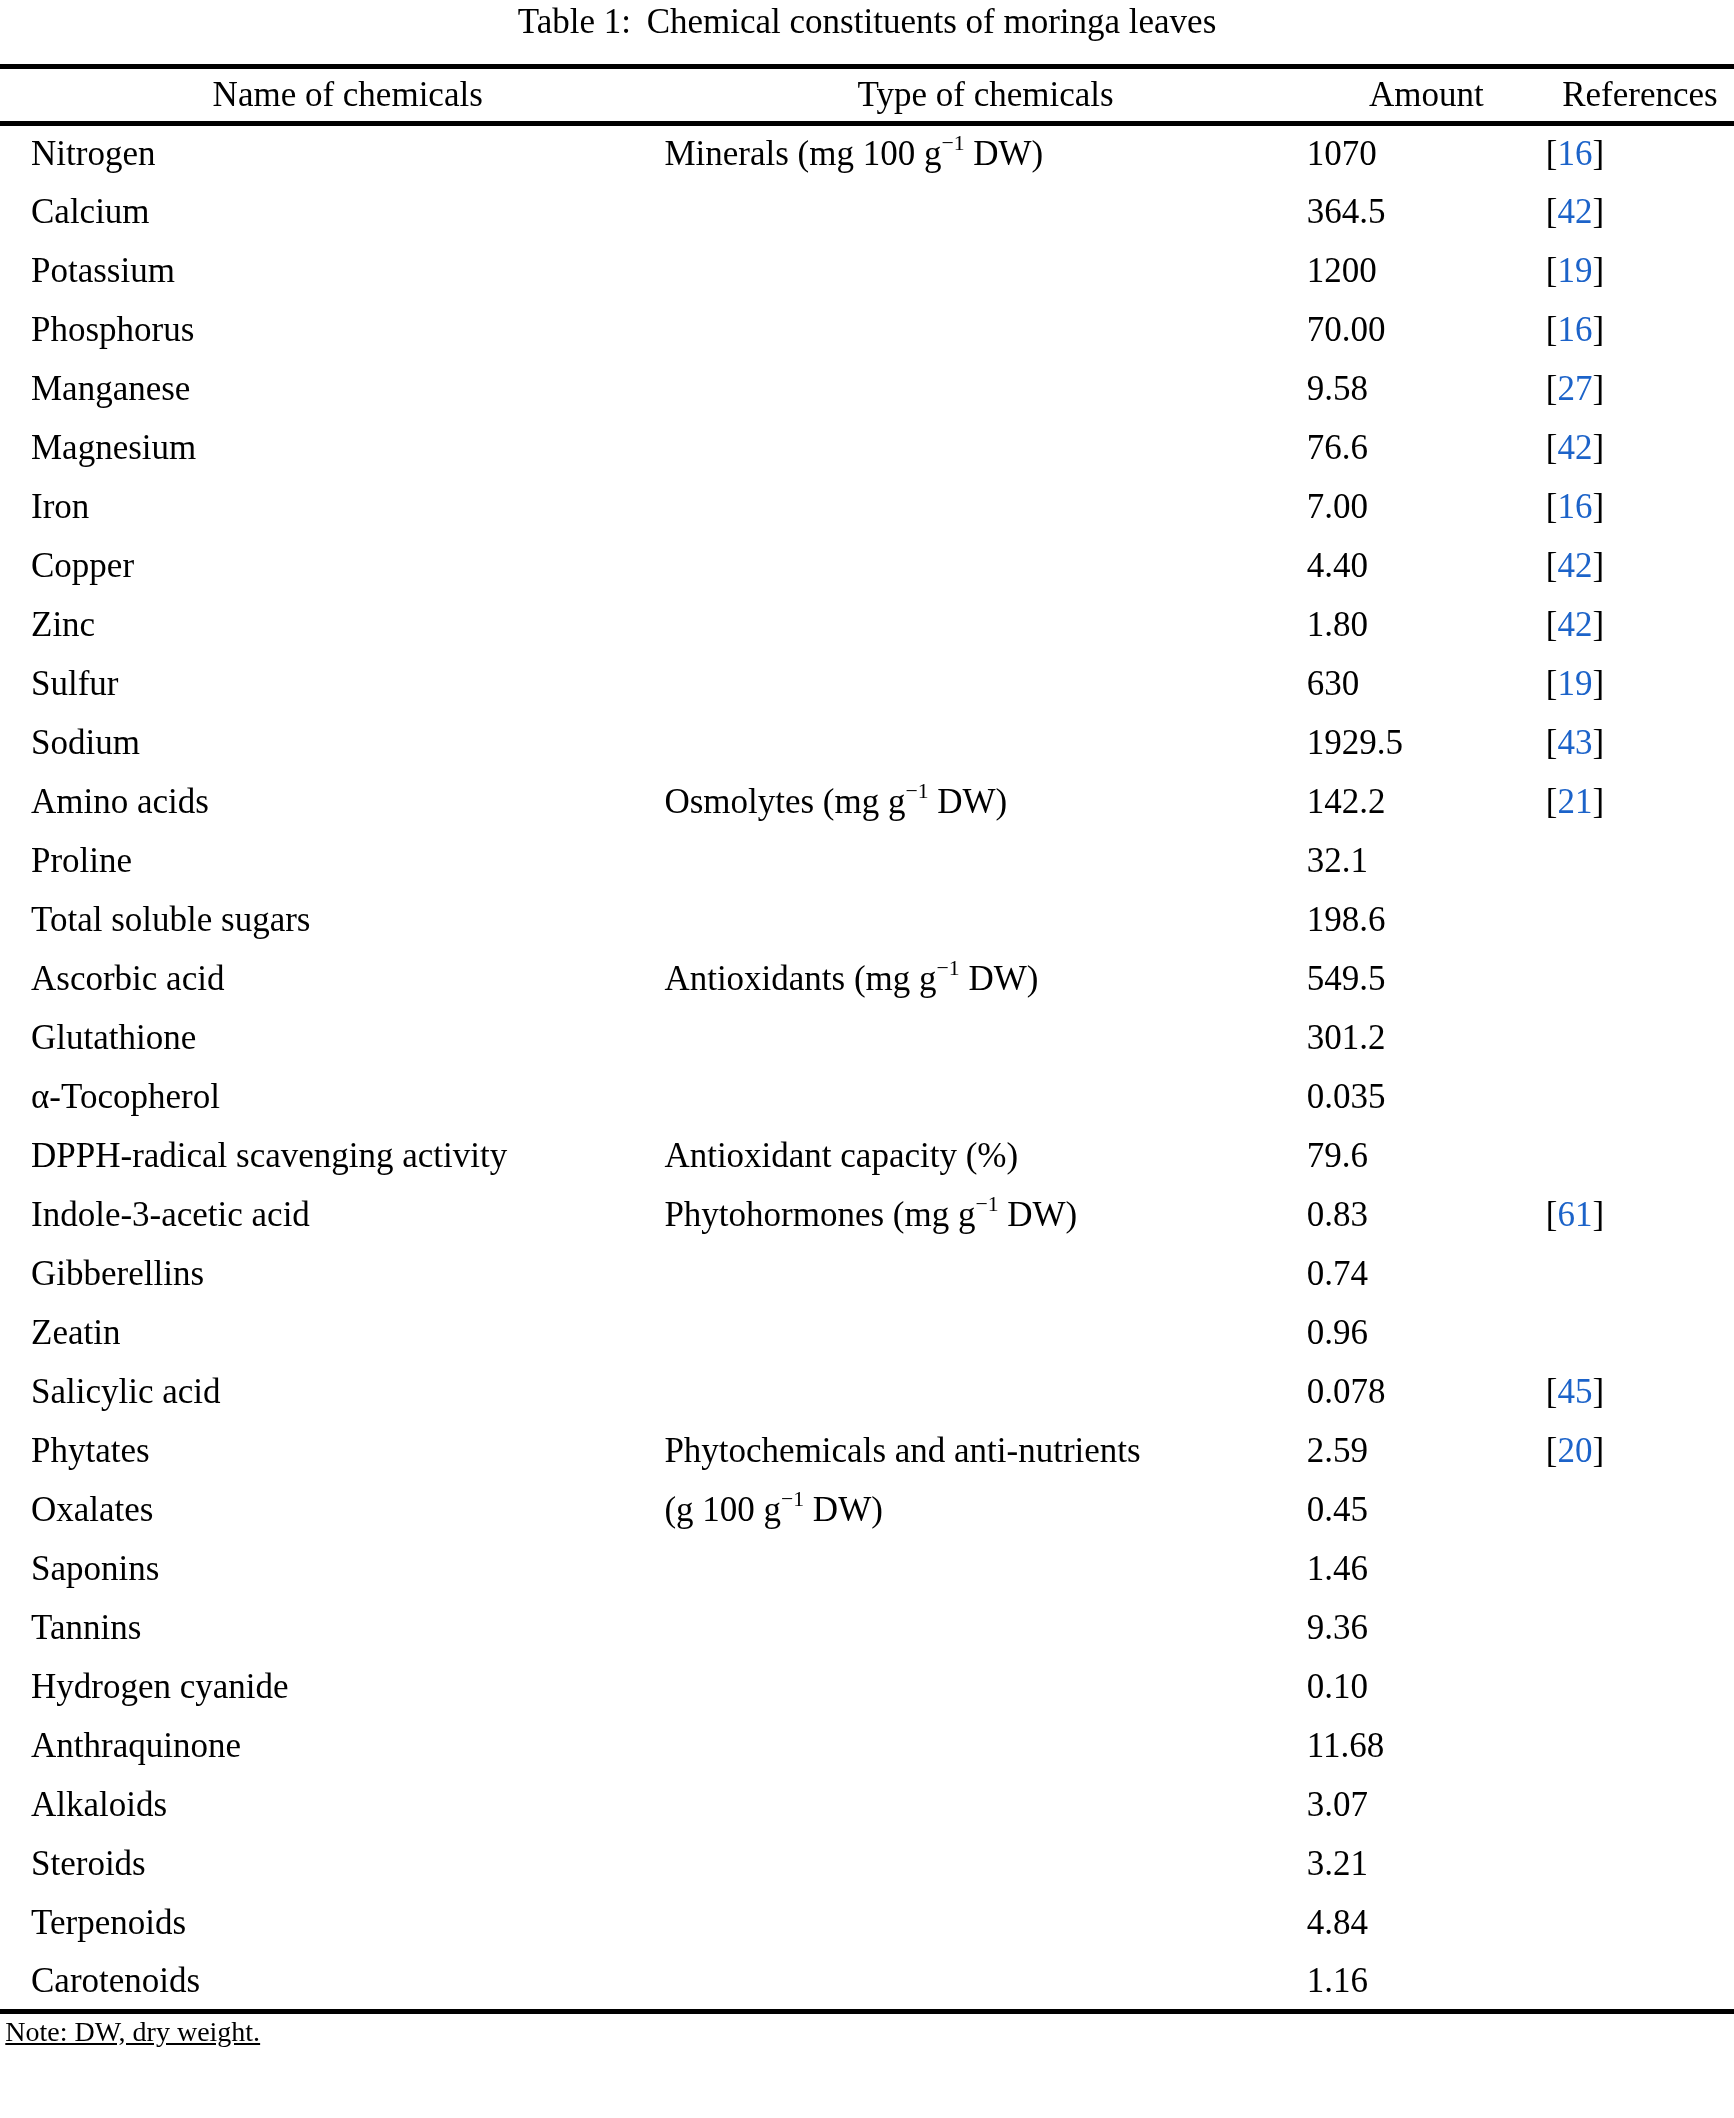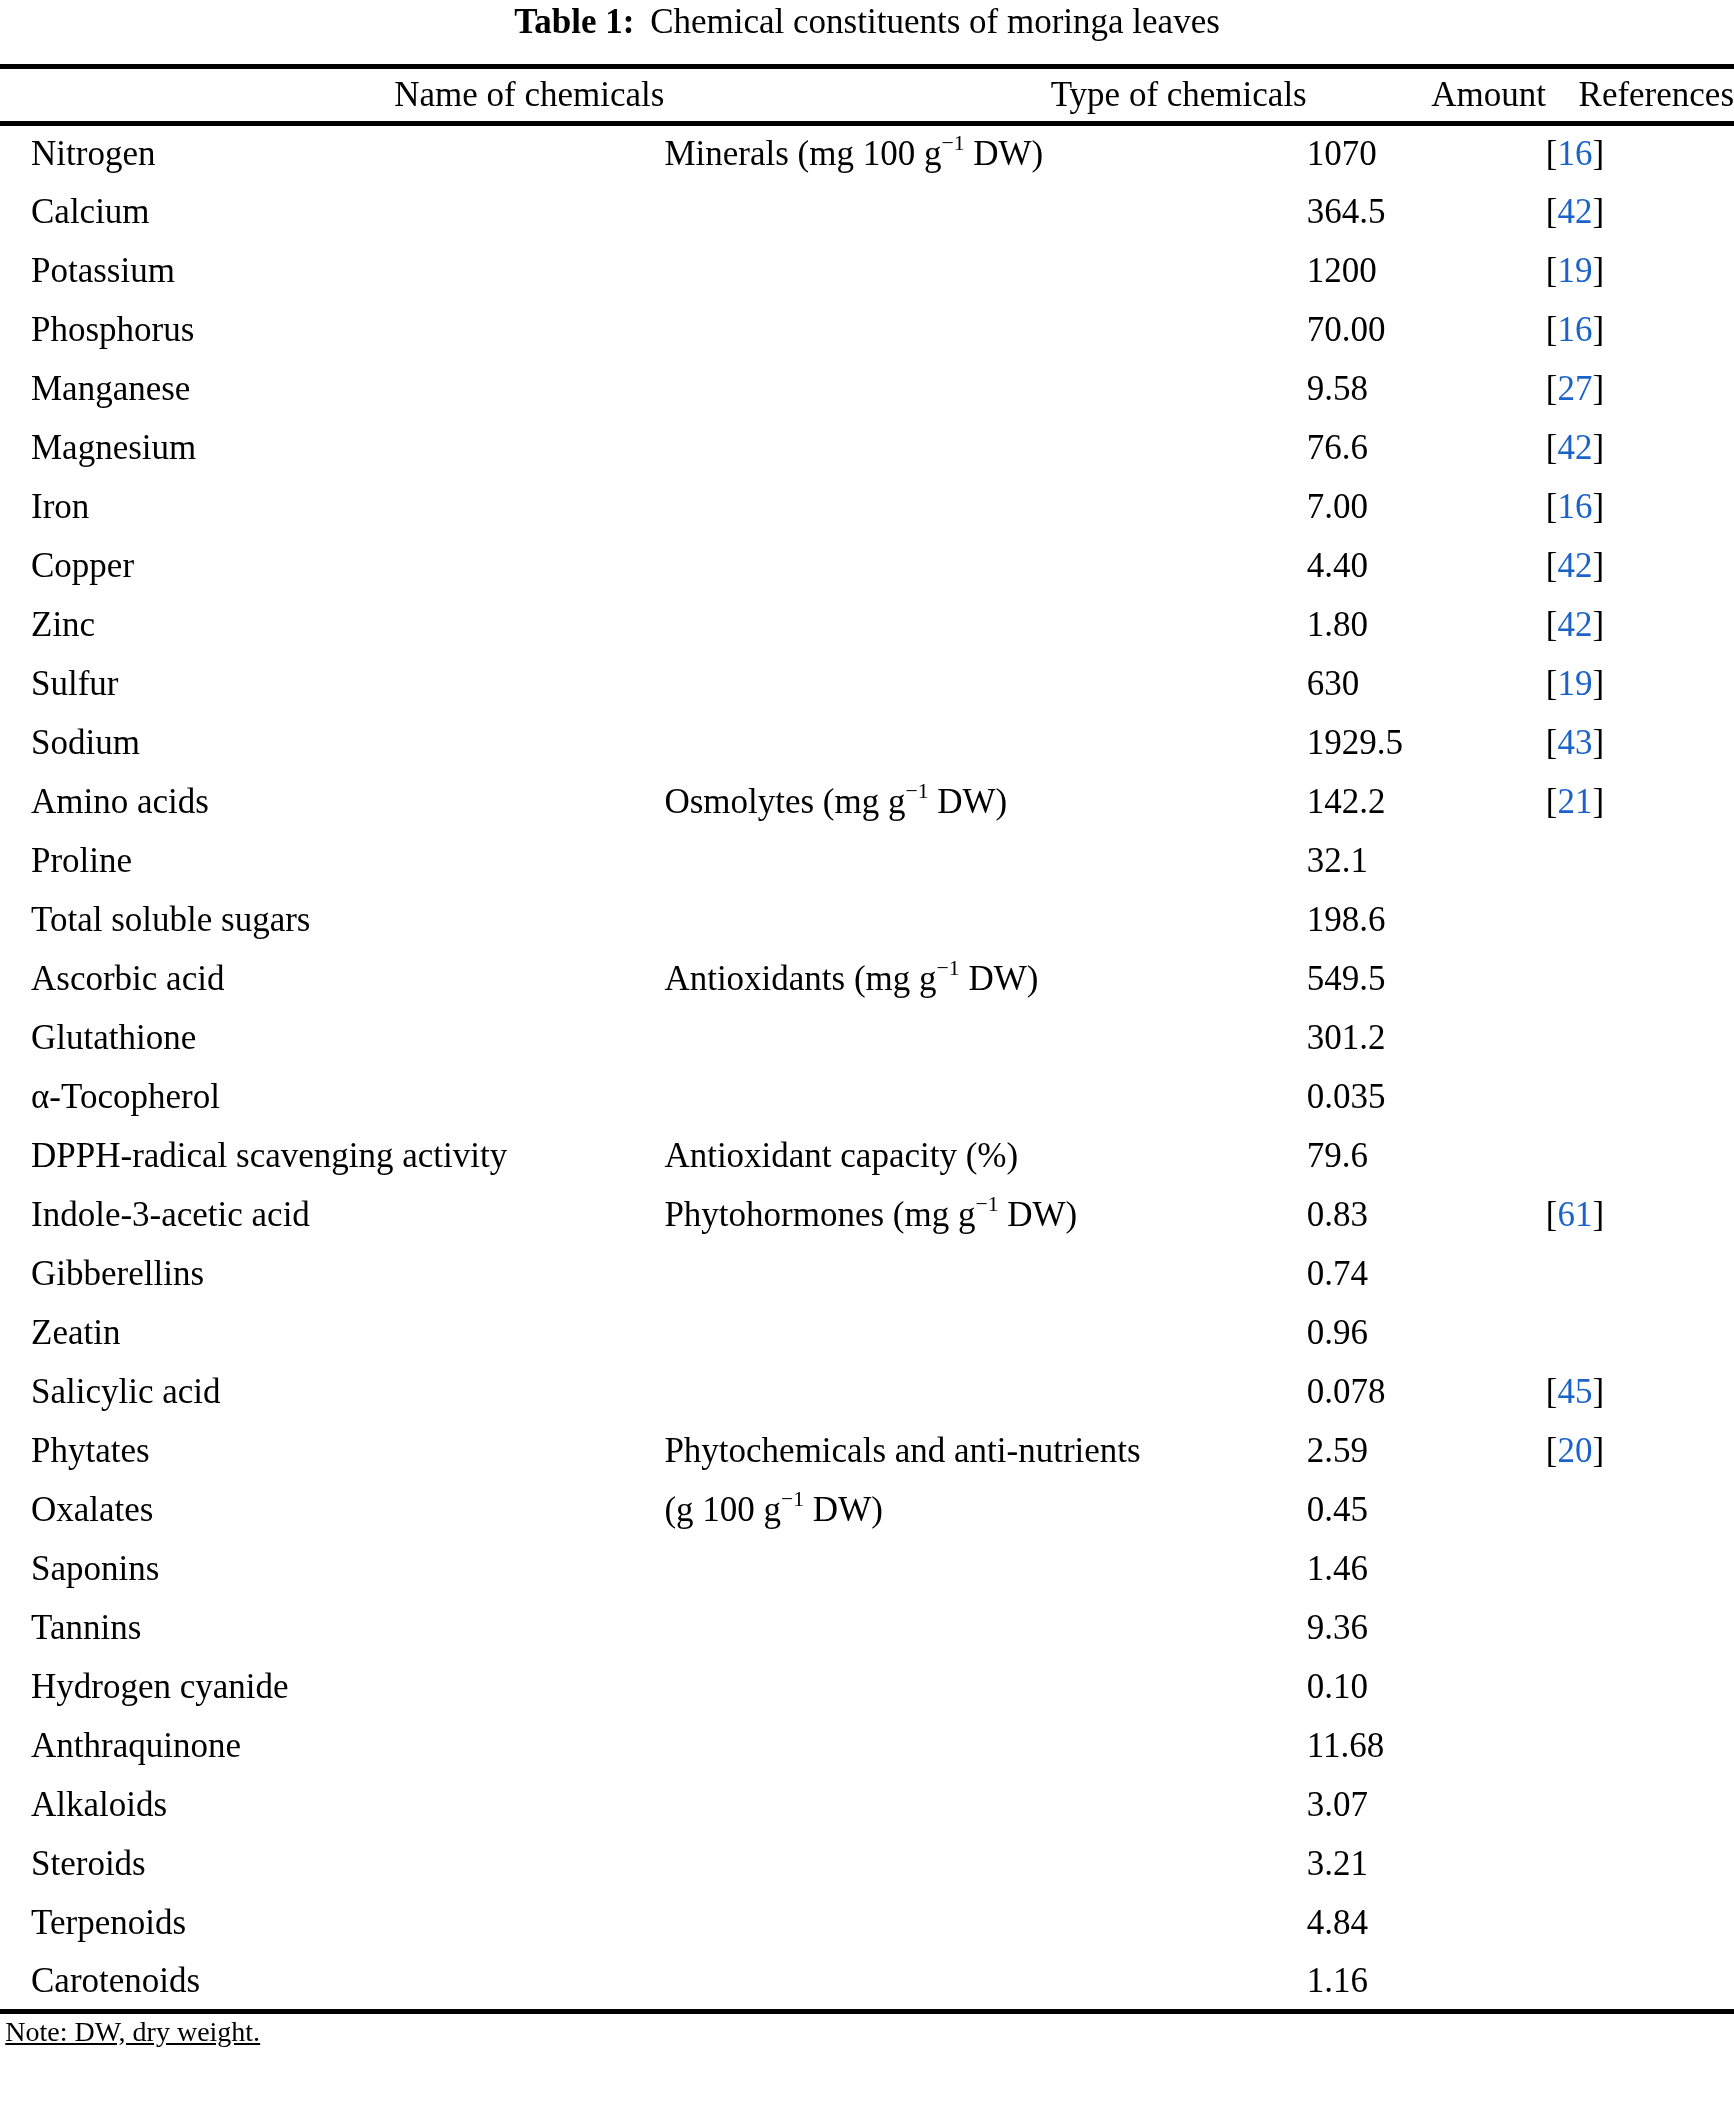--- a/index.html
+++ b/index.html
@@ -19,41 +19,41 @@
   .title {
     box-sizing: border-box;
     height: 64px;
     padding-top: 2.7px;
     text-align: center;
     font-size: 35px;
     line-height: 1.1;
     white-space: nowrap;
   }
   .title .title-label {
-    font-weight: bold;
+    font-weight: normal;
     margin-right: 0.45em;
     margin-top: 13px;
   }
   table.main {
     width: 1734px;
     border-collapse: collapse;
     table-layout: fixed;
     border-top: 5.3px solid #000;
     border-bottom: 5.3px solid #000;
   }
   col.c1 { width: 664px; }
   col.c2 { width: 642px; }
   col.c3 { width: 239px;  }
   col.c4 { width: 188px;  }
   thead tr { height: 57px; }
   thead th {
     border-bottom: 5.3px solid #000;
     font-weight: normal;
     font-size: 35px;
-    text-align: right;
+    text-align: center;
     vertical-align: middle;
     padding: 0;
     white-space: nowrap;
   }
   tbody td {
     font-size: 35px;
     text-align: left;
     vertical-align: middle;
     padding: 0;
     white-space: nowrap;

